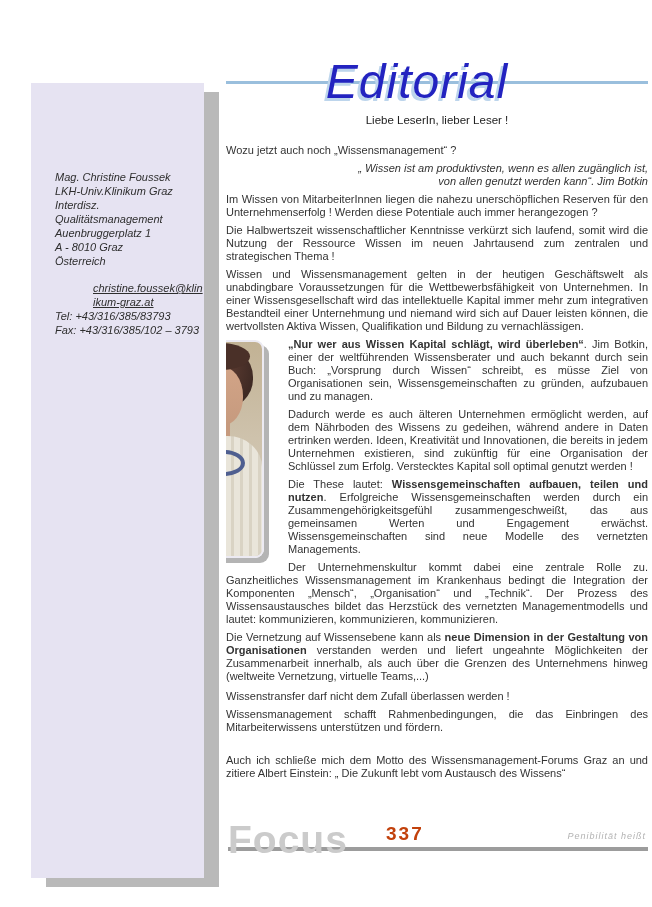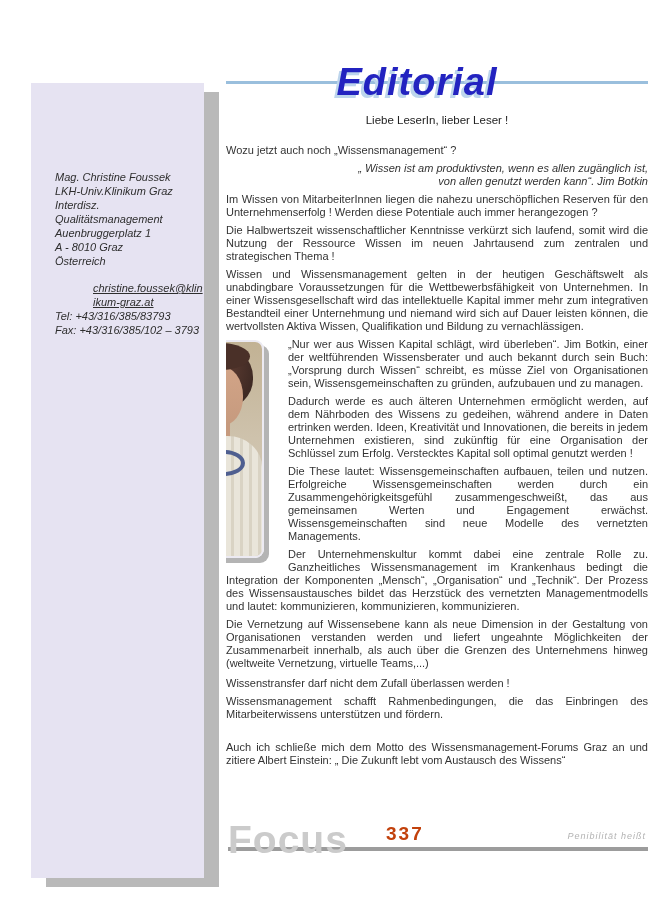--- a/index.html
+++ b/index.html
@@ -18,35 +18,35 @@
   }
   .sidebar-text .line{display:block;}
   .contact{margin-top:13px;word-wrap:break-word;}
   .email{color:#2e2e2e;text-decoration:underline;font-style:italic;word-break:break-word;display:block;margin-left:38px;}
   
   .main{position:absolute;left:226px;top:60px;width:422px;}
   .title-wrap{position:relative;height:46px;}
   .title-rule{position:absolute;left:0;right:0;top:21px;height:3px;background:#9abfdd;}
   h1.title{
     position:relative;z-index:2;margin:0 40px 0 0;text-align:center;
-    font-size:38px;line-height:44px;font-weight:bold;font-style:italic;
+    font-size:48px;line-height:44px;font-weight:normal;font-style:italic;
     color:#2323c0;letter-spacing:1px;
     text-shadow:-3px 3px 0 #bdd5ec;
   }
   .greeting{margin-top:8px;text-align:center;font-size:11.5px;color:#222;}
   
   .flow{
     margin-top:18px;height:672px;overflow:hidden;
     font-size:11px;line-height:13px;text-align:justify;color:#333;
   }
   .flow p{margin:0 0 5px 0;}
   .flow p.quote{text-align:right;font-style:italic;white-space:pre-line;padding-left:30px;}
   .flow p.gap-md{margin-top:7px;}
   .flow p.gap-lg{margin-top:20px;}
-  .b{font-weight:normal;}
+  .b{font-weight:bold;}
   
   .photo-float{float:left;width:62px;height:228px;}
   .photo{
     position:relative;left:-48px;top:2px;width:82px;height:214px;
     border:2px solid #eceaf2;border-radius:9px;overflow:hidden;
     box-shadow:5px 5px 0 #b4b4b4;
     background:linear-gradient(180deg,#c2b294 0%,#cec2ac 45%,#d6cec0 100%);
   }
   .photo .hair{position:absolute;left:5px;top:3px;width:68px;height:64px;border-radius:50% 50% 46% 46%;
     background:radial-gradient(ellipse at 42% 38%,#6b4438 0%,#3f2a24 72%);}

